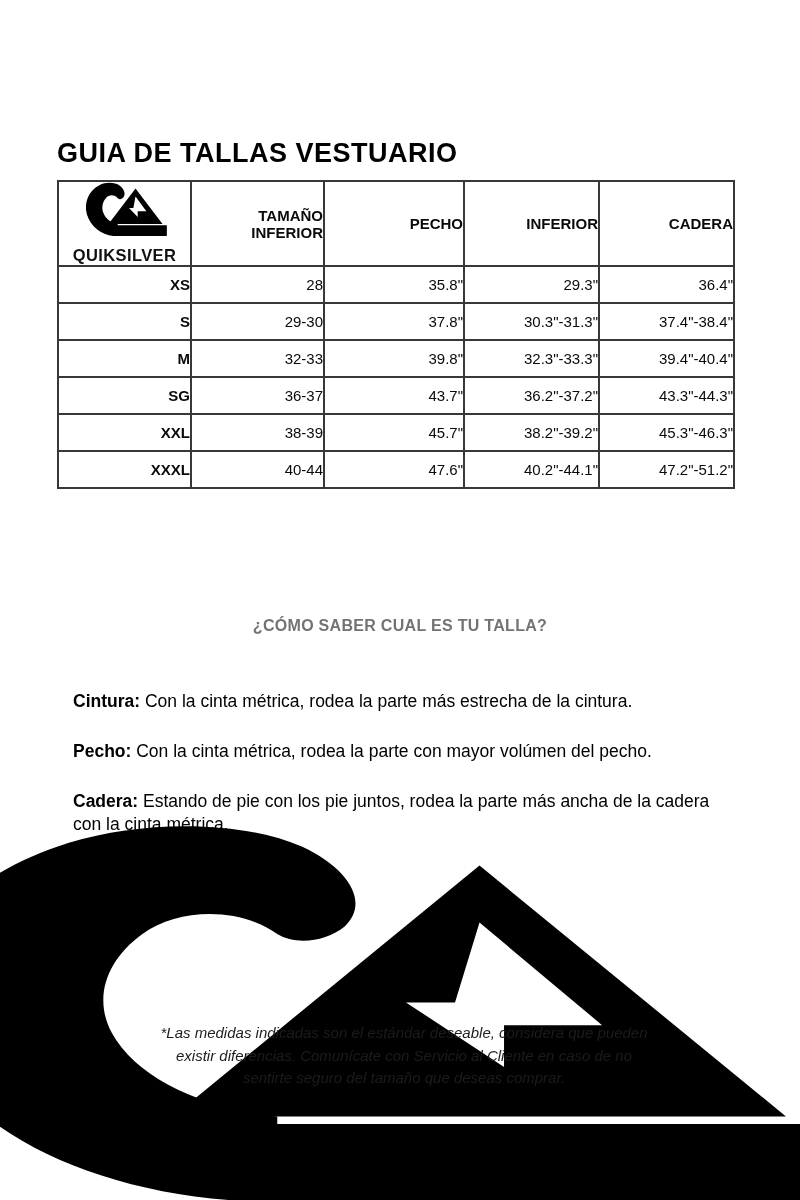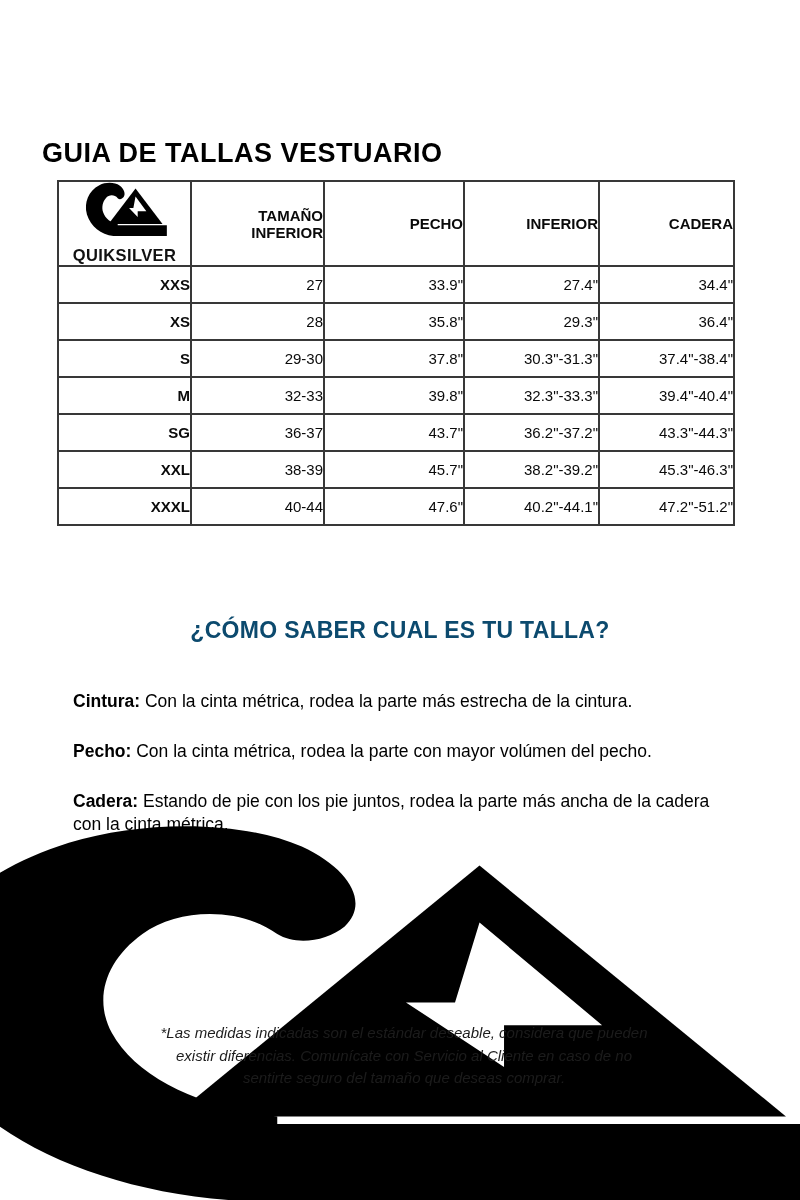--- a/index.html
+++ b/index.html
@@ -4,21 +4,21 @@
 <style>
   * { margin:0; padding:0; box-sizing:border-box; }
   html,body { background:#fff; }
   .page {
     position:relative; width:800px; height:1200px;
     background:#fff; overflow:hidden;
     font-family:"Liberation Sans", sans-serif; color:#000;
   }
   
   .title {
-    position:absolute; left:42px; top:138px;
+    position:absolute; left:57px; top:138px;
     font-size:27px; font-weight:bold; letter-spacing:0.5px; color:#000;
   }
   
   table.size-table {
     position:absolute; left:57px; top:180px;
     border-collapse:collapse; table-layout:fixed; width:676px;
     background:#fff;
   }
   table.size-table th, table.size-table td {
     border:2px solid #383838; text-align:right; vertical-align:middle;
@@ -26,21 +26,21 @@
   }
   table.size-table thead th { height:72px; font-weight:bold; }
   table.size-table tbody td { height:37px; font-weight:normal; }
   table.size-table tbody td.size-label { font-weight:bold; }
   .logo-cell-inner { display:flex; flex-direction:column; align-items:center; justify-content:center; gap:12px; }
   .logo-icon { display:block; }
   .wordmark { font-size:16.5px; font-weight:bold; letter-spacing:0.4px; color:#111; margin-top:-2px; }
   
   .howto-heading {
     position:absolute; top:617px; left:0; width:100%;
-    text-align:center; font-size:23px; font-weight:bold; letter-spacing:0.3px; color:#0c4a6e;
+    text-align:center; font-size:16px; font-weight:bold; letter-spacing:0.3px; color:#737373;
   }
   .instructions {
     position:absolute; left:73px; top:690px; width:660px; z-index:3;
   }
   .instructions p {
     font-size:17.5px; line-height:1.32; color:#000; margin-bottom:27px;
   }
   .instructions p b { font-weight:bold; }
   
   .watermark {
@@ -101,27 +101,20 @@
           </div>
         </th>
         <th>TAMAÑO INFERIOR</th>
         <th>PECHO</th>
         <th>INFERIOR</th>
         <th>CADERA</th>
       </tr>
     </thead>
     <tbody id="size-table-body">
         <tr>
-          <td class="size-label">XXS</td>
-          <td class="">27</td>
-          <td class="">33.9"</td>
-          <td class="">27.4"</td>
-          <td class="">34.4"</td>
-        </tr>
-        <tr>
           <td class="size-label">XS</td>
           <td class="">28</td>
           <td class="">35.8"</td>
           <td class="">29.3"</td>
           <td class="">36.4"</td>
         </tr>
         <tr>
           <td class="size-label">S</td>
           <td class="">29-30</td>
           <td class="">37.8"</td>

